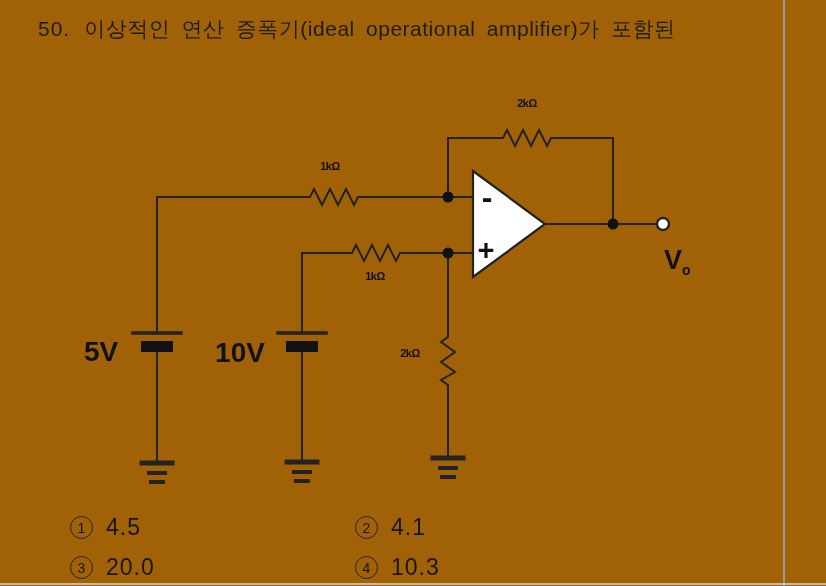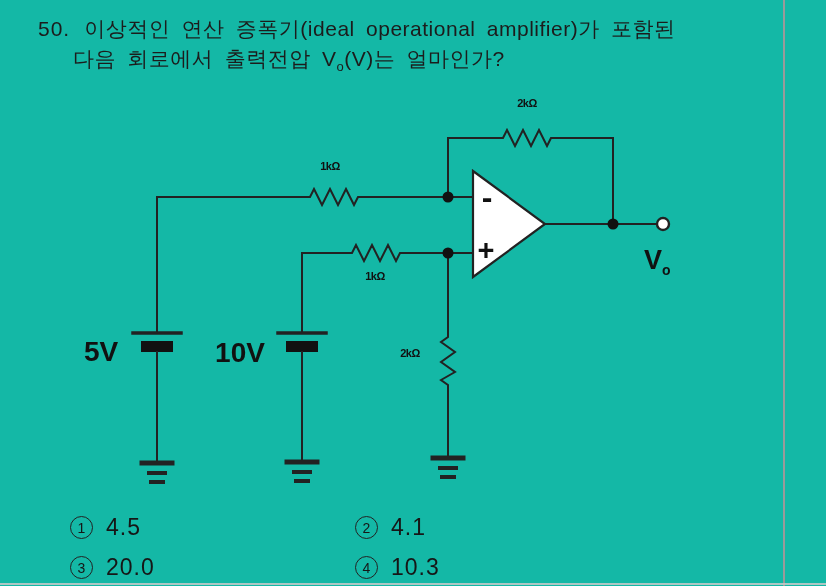--- a/index.html
+++ b/index.html
@@ -1,18 +1,18 @@
 <!DOCTYPE html>
 <html><head>
 <meta charset="utf-8">
 <style>
   html,body{margin:0;padding:0;background:#ffffff;}
   .page{
     position:relative;width:826px;height:586px;overflow:hidden;
-    background:#14b8a6;color:#1e1e1e;
+    background:#a16207;color:#1e1e1e;
     font-family:"Liberation Sans", sans-serif;
   }
   
   .qline{
     position:absolute;white-space:nowrap;
     font-size:21px;color:#1c1c1c;letter-spacing:0.5px;word-spacing:5px;
   }
   .qnum{margin-right:14px;letter-spacing:1px;}
   .qline sub{font-size:13px;line-height:0;}
   
@@ -43,23 +43,20 @@
   .bottom-edge{position:absolute;height:2px;background:#c9c9c9;opacity:.85;}
   svg{position:absolute;left:0;top:0;}
 </style>
 </head>
 <body>
 
 <div class="page">
 
   <div class="qline" style="left:38px;top:15px">
     <span class="qnum">50.</span><span>이상적인 연산 증폭기(ideal operational amplifier)가 포함된</span>
-  </div>
-  <div class="qline" style="left:73px;top:45px">
-    <span>다음 회로에서 출력전압 V</span><sub>o</sub><span>(V)는 얼마인가?</span>
   </div>
 
   <svg width="826" height="586" viewBox="0 0 826 586">
     <g stroke="#222" stroke-width="2" fill="none" stroke-linecap="square" stroke-linejoin="miter">
 
       <polyline points="157,197 310,197 314,189 322,205 330,189 338,205 346,189 354,205 358,197 473,197"></polyline>
       <line x1="157" y1="197" x2="157" y2="332"></line>
 
       <line x1="133" y1="333" x2="181" y2="333" stroke-width="3.5"></line>
       <rect x="141" y="341" width="32" height="11" fill="#111" stroke="none"></rect>
@@ -103,21 +100,21 @@
 
   <div class="opsign opminus" style="left:476px;top:184px">-</div>
   <div class="opsign opplus" style="left:473px;top:236px">+</div>
 
   <div class="clabel rlabel" style="left:527px;top:97px">2kΩ</div>
   <div class="clabel rlabel" style="left:330px;top:160px">1kΩ</div>
   <div class="clabel rlabel" style="left:375px;top:270px">1kΩ</div>
   <div class="clabel rlabel" style="left:410px;top:347px">2kΩ</div>
   <div class="clabel slabel" style="left:101px;top:336px">5V</div>
   <div class="clabel slabel" style="left:240px;top:337px">10V</div>
-  <div class="clabel vo" style="left:644px;top:245px"><span>V</span><sub>o</sub></div>
+  <div class="clabel vo" style="left:664px;top:245px"><span>V</span><sub>o</sub></div>
 
   <div class="choice" style="left:70px;top:514px">
     <span class="marker">1</span>
     <span>4.5</span>
   </div>
   <div class="choice" style="left:355px;top:514px">
     <span class="marker">2</span>
     <span>4.1</span>
   </div>
   <div class="choice" style="left:70px;top:554px">

